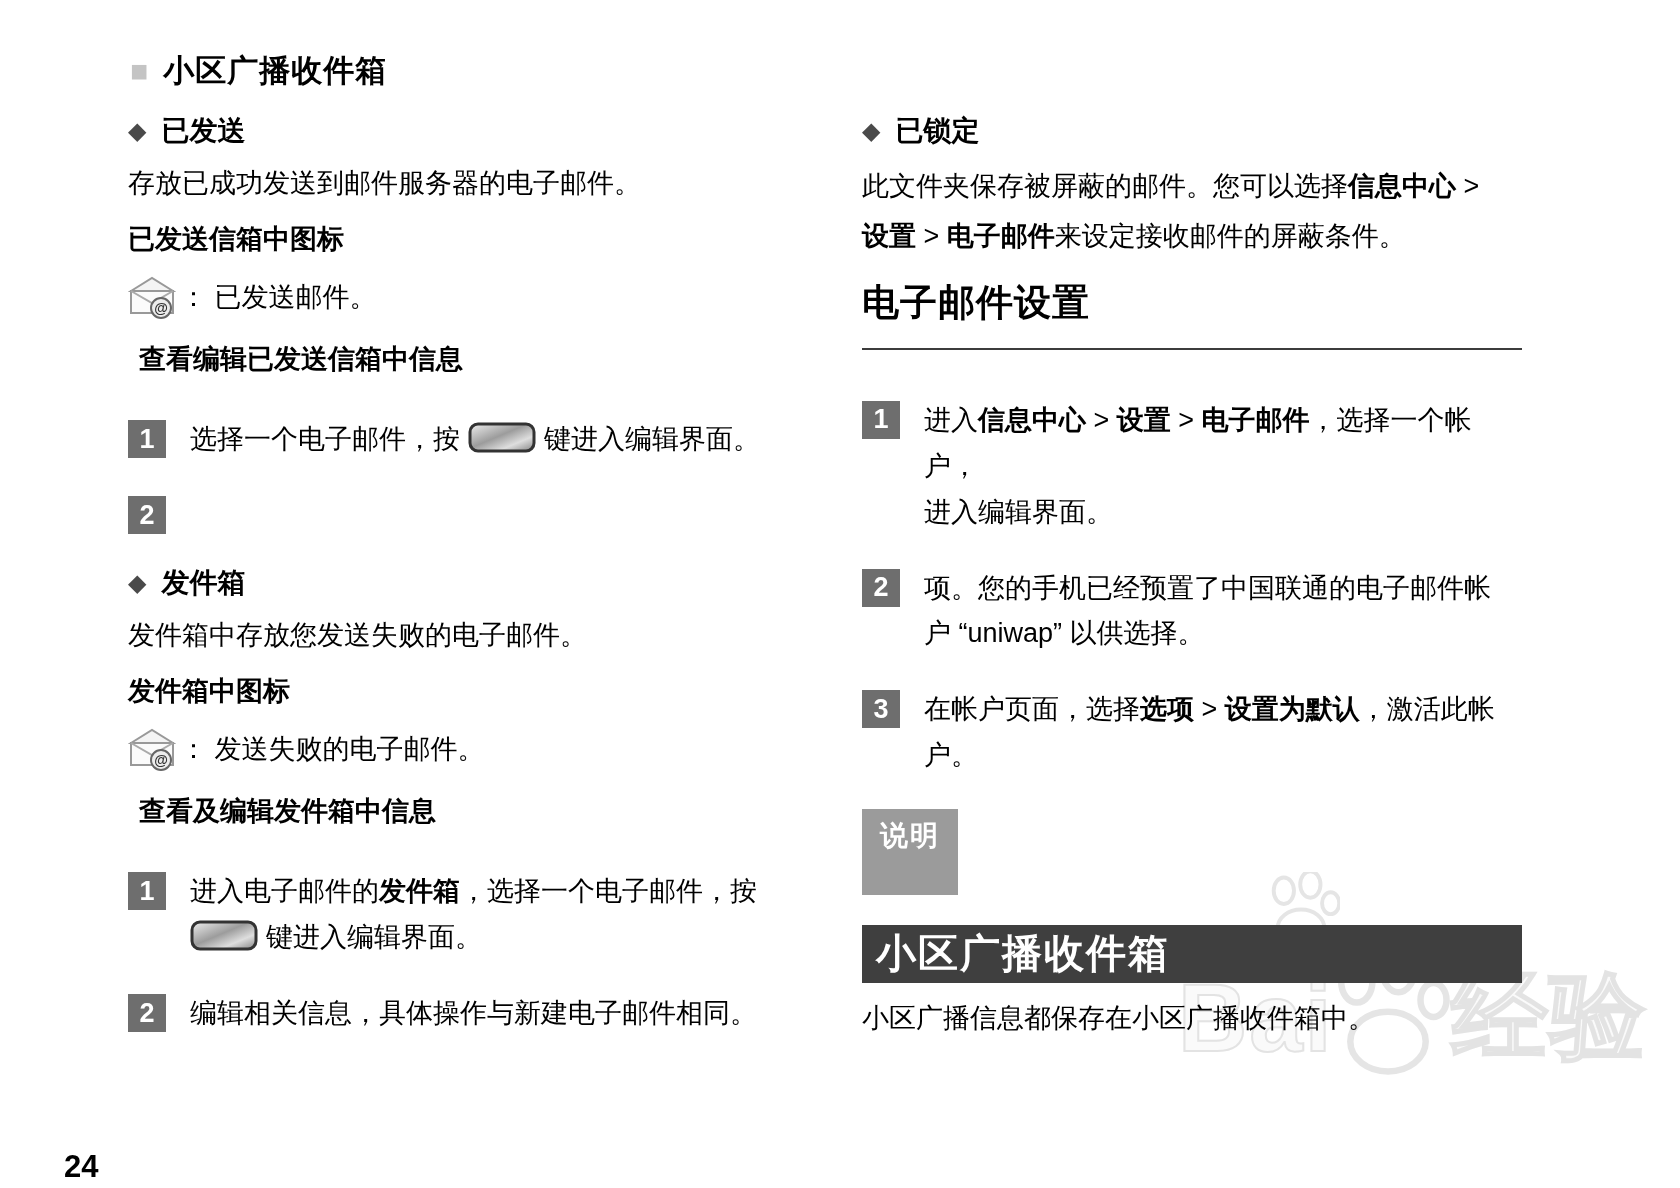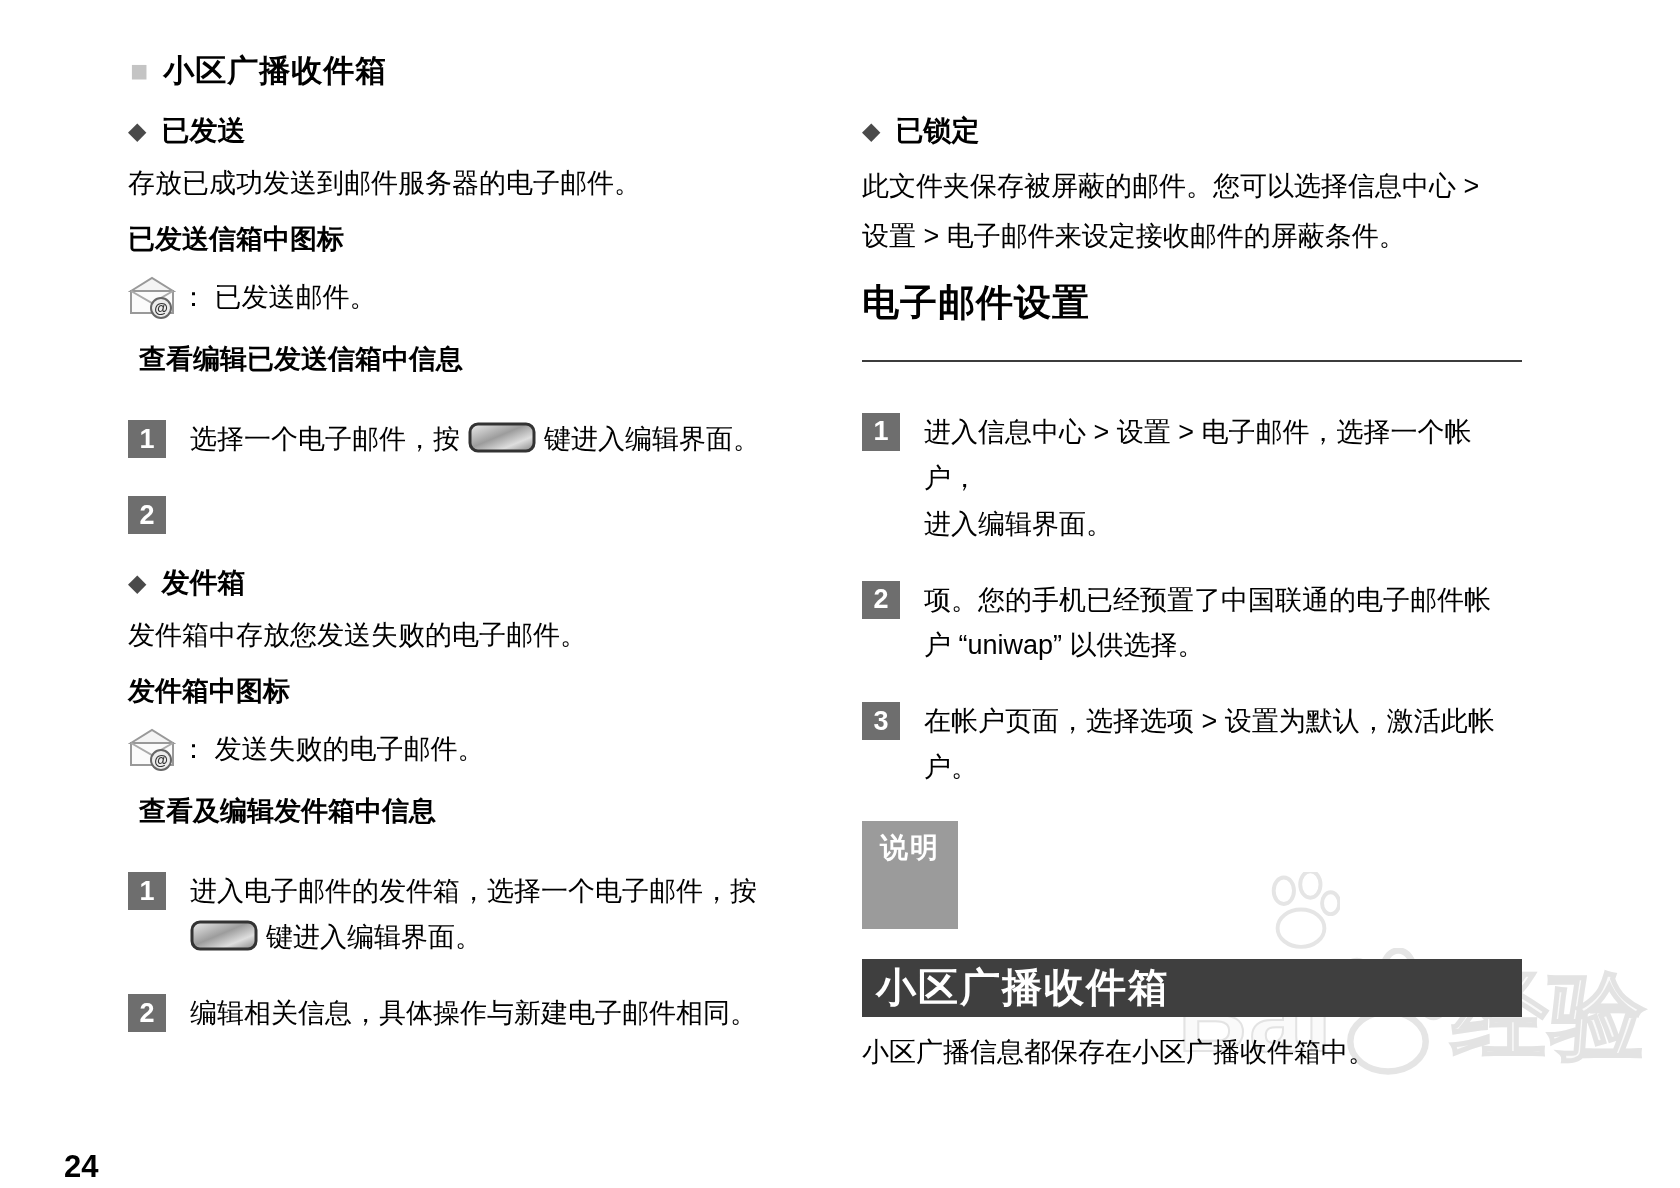--- a/index.html
+++ b/index.html
@@ -32,29 +32,29 @@
 
   .icon-row { display:flex; align-items:center; margin:4px 0 22px; font-size:27px; }
   .env-icon { width:48px; height:44px; margin-right:4px; flex:none; }
 
   .step { display:flex; align-items:flex-start; gap:24px; margin-bottom:30px; }
   .stepnum { flex:none; width:38px; height:38px; background:#6e6e6e; color:#fff;
              font-size:27px; font-weight:bold; display:flex; align-items:center;
              justify-content:center; margin-top:3px; }
   .steptext { font-size:27px; line-height:1.7; }
   .line { display:block; }
-  .b { font-weight:normal; }
+  .b { font-weight:bold; }
 
   .key-icon { display:inline-block; width:68px; height:31px; vertical-align:-5px; margin:0 8px; }
 
-  .sec-heading { font-size:37px; font-weight:bold; padding-bottom:32px;
+  .sec-heading { font-size:37px; font-weight:bold; padding-bottom:20px;
                  border-bottom:2px solid #3c3c3c; margin-bottom:48px; letter-spacing:1px; }
 
   .note { display:flex; gap:28px; margin:6px 0 30px; }
-  .note-label { flex:none; width:96px; height:108px; background:#9b9b9b; color:#fff;
+  .note-label { flex:none; width:96px; height:86px; background:#9b9b9b; color:#fff;
                 font-size:28px; font-weight:bold; text-align:center; padding-top:8px; letter-spacing:2px; }
   .note-text { font-size:27px; line-height:1.85; padding-top:2px; }
 
   .bar { background:#3f3f3f; color:#fff; font-size:40px; font-weight:bold;
          height:58px; line-height:56px; padding-left:14px; margin-bottom:14px; letter-spacing:2px; }
 
   .page-number { position:absolute; left:64px; top:1149px; font-size:31px; font-weight:bold; z-index:2; }
 
   
   .wm { position:absolute; left:1178px; top:948px; z-index:1; }

